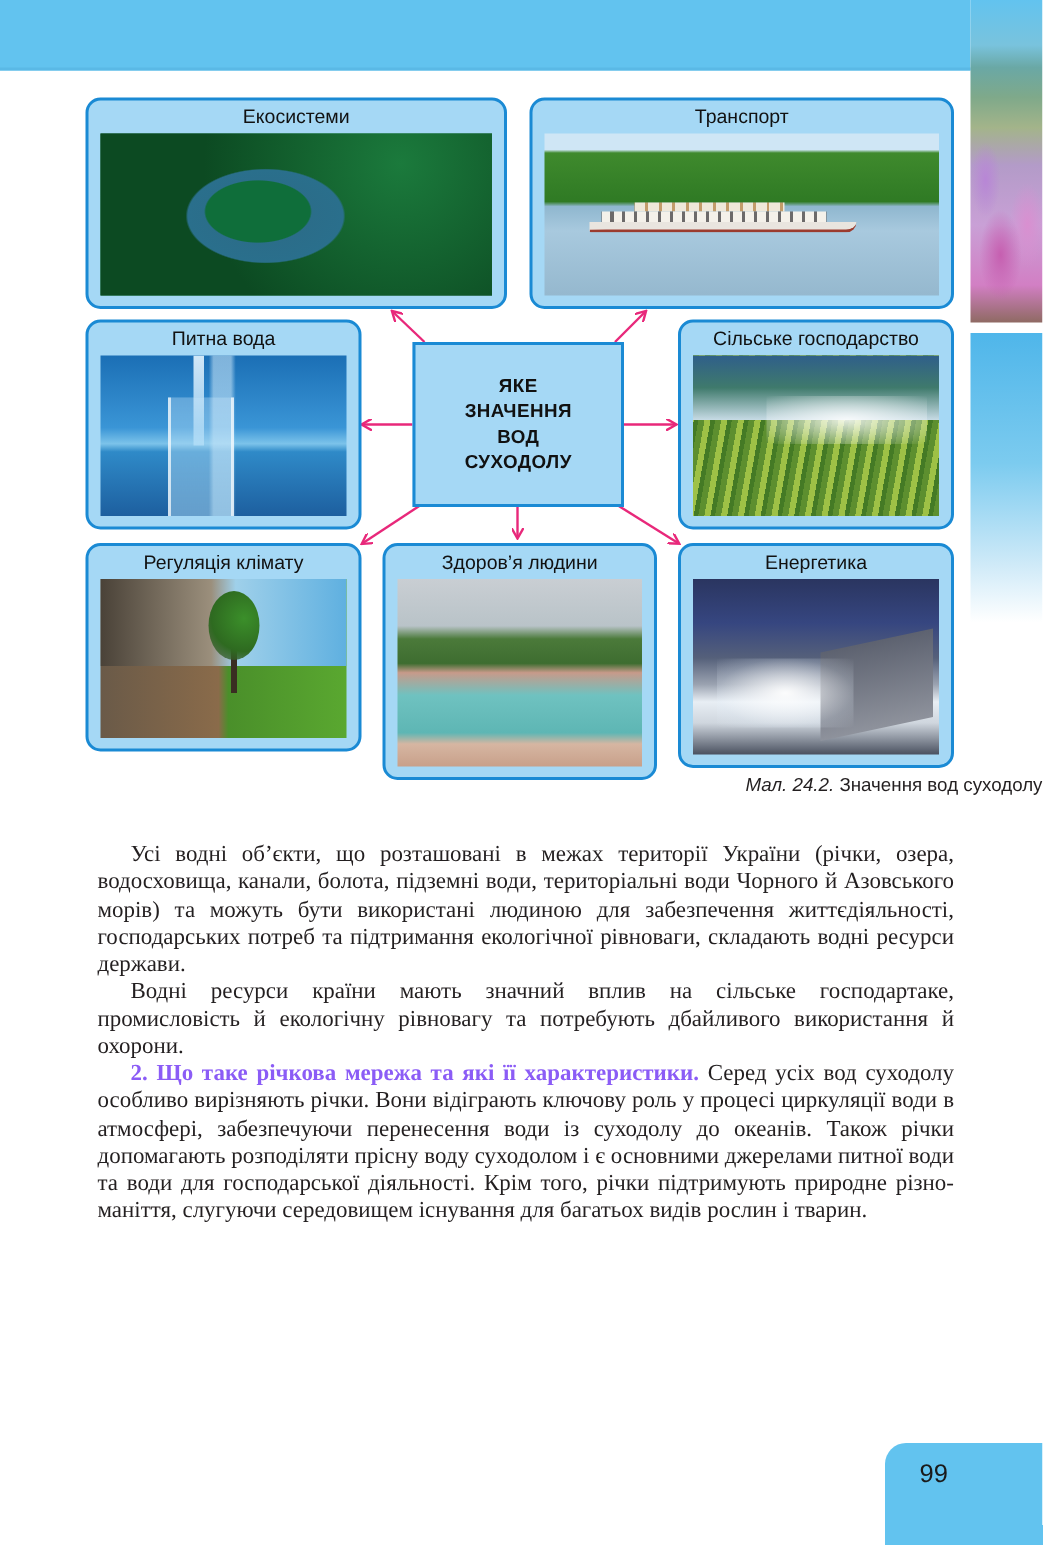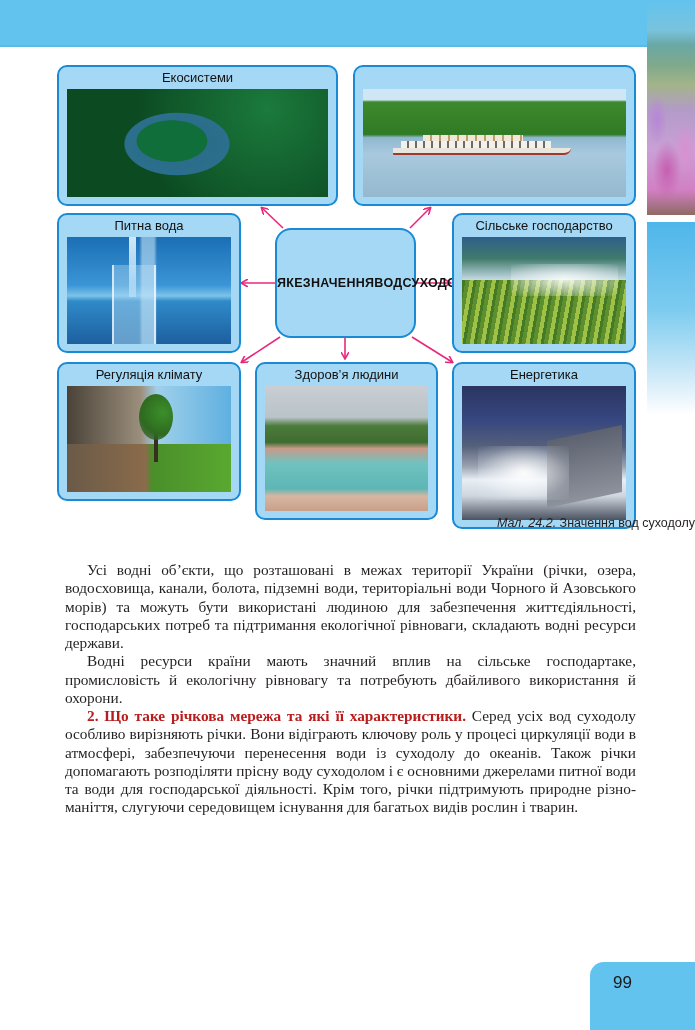--- a/index.html
+++ b/index.html
@@ -17,32 +17,32 @@
   }
   .side-panel { position: absolute; left: 647px; top: 222px; width: 48px; height: 193px;
     background: linear-gradient(180deg, #4fb6ea 0%, #7ccbef 45%, #cfeaf8 80%, #ffffff 100%); }
 
   .card { position: absolute; background: #a5d8f5; border: 2px solid #1a8ad4; border-radius: 10px; padding-left: 30px; }
   .card-title { position: absolute; left: 0; right: 0; top: 3px; text-align: center;
     font-family: "Liberation Sans", sans-serif; font-size: 13px; color: #111; }
   .card-img { position: absolute; left: 8px; right: 8px; top: 22px; bottom: 7px; overflow: hidden; }
 
   .center-box { position: absolute; left: 275px; top: 228px; width: 141px; height: 110px; background: #a5d8f5;
-    border: 2px solid #1a8ad4; border-radius: 16px; display: flex; align-items: center; }
+    border: 2px solid #1a8ad4; border-radius: 0; display: flex; flex-direction: column; align-items: center; justify-content: center; }
   .center-box span { display: block; font-family: "Liberation Sans", sans-serif; font-weight: bold; font-size: 12.5px; line-height: 17px; color: #111; letter-spacing: 0.3px; }
 
   svg.arrows { position: absolute; left: 0; top: 0; width: 695px; height: 520px; pointer-events: none; }
 
   .caption { position: absolute; left: 0; width: 695px; top: 516px; text-align: right;
     font-family: "Liberation Sans", sans-serif; font-size: 12.5px; color: #231f20; }
   .caption i { font-style: italic; }
 
   .body-text { position: absolute; left: 65px; width: 571px; top: 561px; font-size: 15.3px; line-height: 18.25px; text-align: justify; color: #231f20; }
   .body-text p { text-indent: 22px; hyphens: manual; }
-  .body-text .hl { color: #b91c1c; font-weight: bold; }
+  .body-text .hl { color: #8b5cf6; font-weight: bold; }
   .body-text i { font-style: italic; }
 
   .page-num-box { position: absolute; left: 590px; top: 962px; width: 105px; height: 84px; background: #62c3ef; border-top-left-radius: 14px; }
   .page-num { position: absolute; left: 23px; top: 11px; font-family: "Liberation Sans", sans-serif; font-size: 17px; color: #1a1a1a; }
 
   
   .img-eco { background:
       radial-gradient(ellipse 70px 30px at 110px 55px, rgba(40,110,140,0.0) 60%, rgba(40,110,140,0) 100%),
       radial-gradient(ellipse 58px 34px at 105px 52px, #0f6e3a 0%, #0f6e3a 60%, rgba(15,110,58,0) 62%),
       radial-gradient(ellipse 74px 44px at 110px 55px, #2c6a86 0%, #2a6f8c 70%, rgba(42,111,140,0) 72%),
@@ -98,20 +98,21 @@
     <line x1="412" y1="337" x2="452" y2="362" marker-end="url(#ah)"></line>
   </g>
 </svg>
 
 <div class="card" style="left:57px;top:65px;width:281px;height:141px;">
   <div class="card-title">Екосистеми</div>
   <div class="card-img img-eco"></div>
 </div>
 
 <div class="card" style="left:353px;top:65px;width:283px;height:141px;">
+  <div class="card-title">Транспорт</div>
   <div class="card-img img-transport">
     <div class="boat">
       <div class="deck2"></div>
         <div class="deck1"></div>
         <div class="hull"></div>
     </div>
   </div>
 </div>
 
 <div class="card" style="left:57px;top:213px;width:184px;height:140px;border-radius:10px;">
@@ -144,21 +145,21 @@
       <div class="climate-trunk"></div>
       <div class="climate-tree"></div>
   </div>
 </div>
 
 <div class="card" style="left:255px;top:362px;width:183px;height:158px;">
   <div class="card-title">Здоров’я людини</div>
   <div class="card-img img-health"></div>
 </div>
 
-<div class="card" style="left:452px;top:362px;width:184px;height:167px;">
+<div class="card" style="left:452px;top:362px;width:184px;height:150px;">
   <div class="card-title">Енергетика</div>
   <div class="card-img img-energy">
     <div class="dam"></div>
       <div class="spill"></div>
   </div>
 </div>
 
 <div class="caption">
   <i>Мал. 24.2.</i><span> Значення вод суходолу</span>
 </div>

